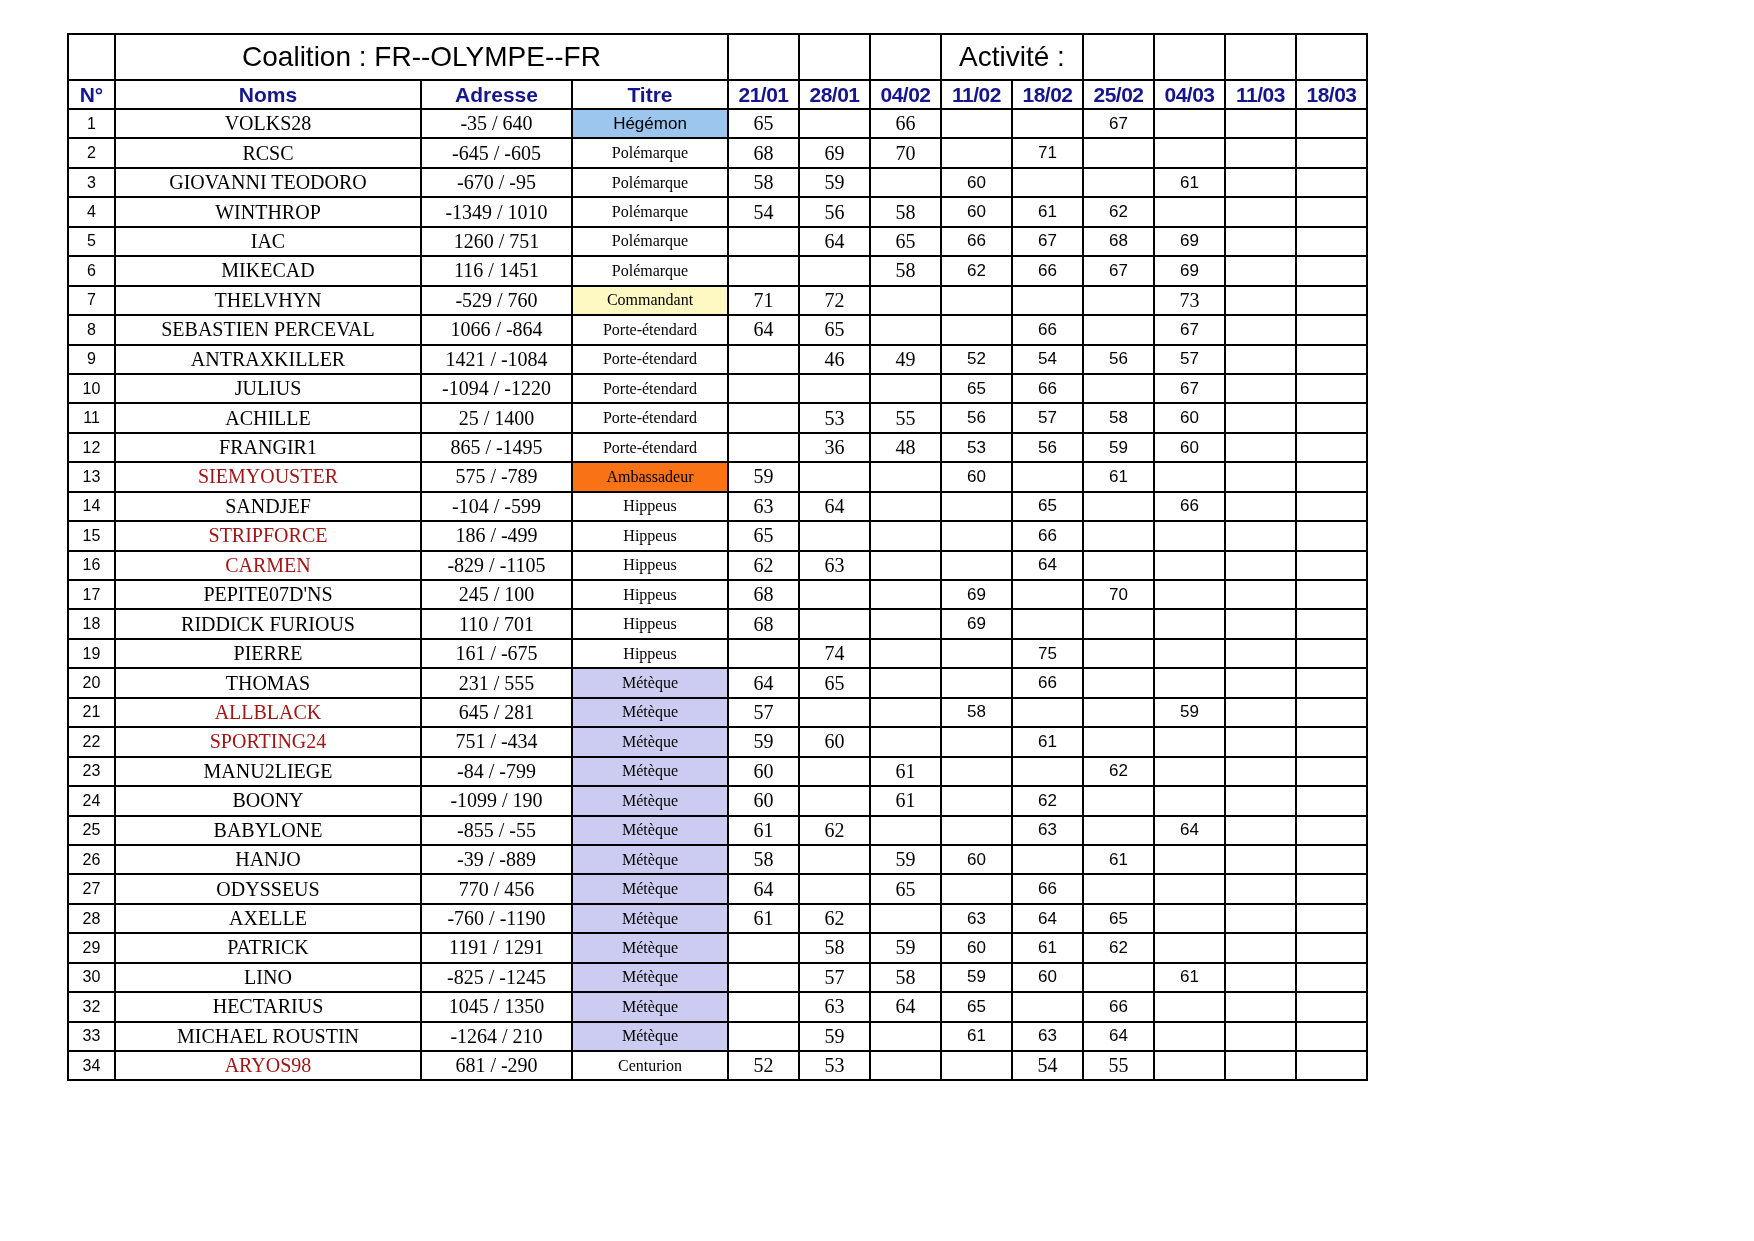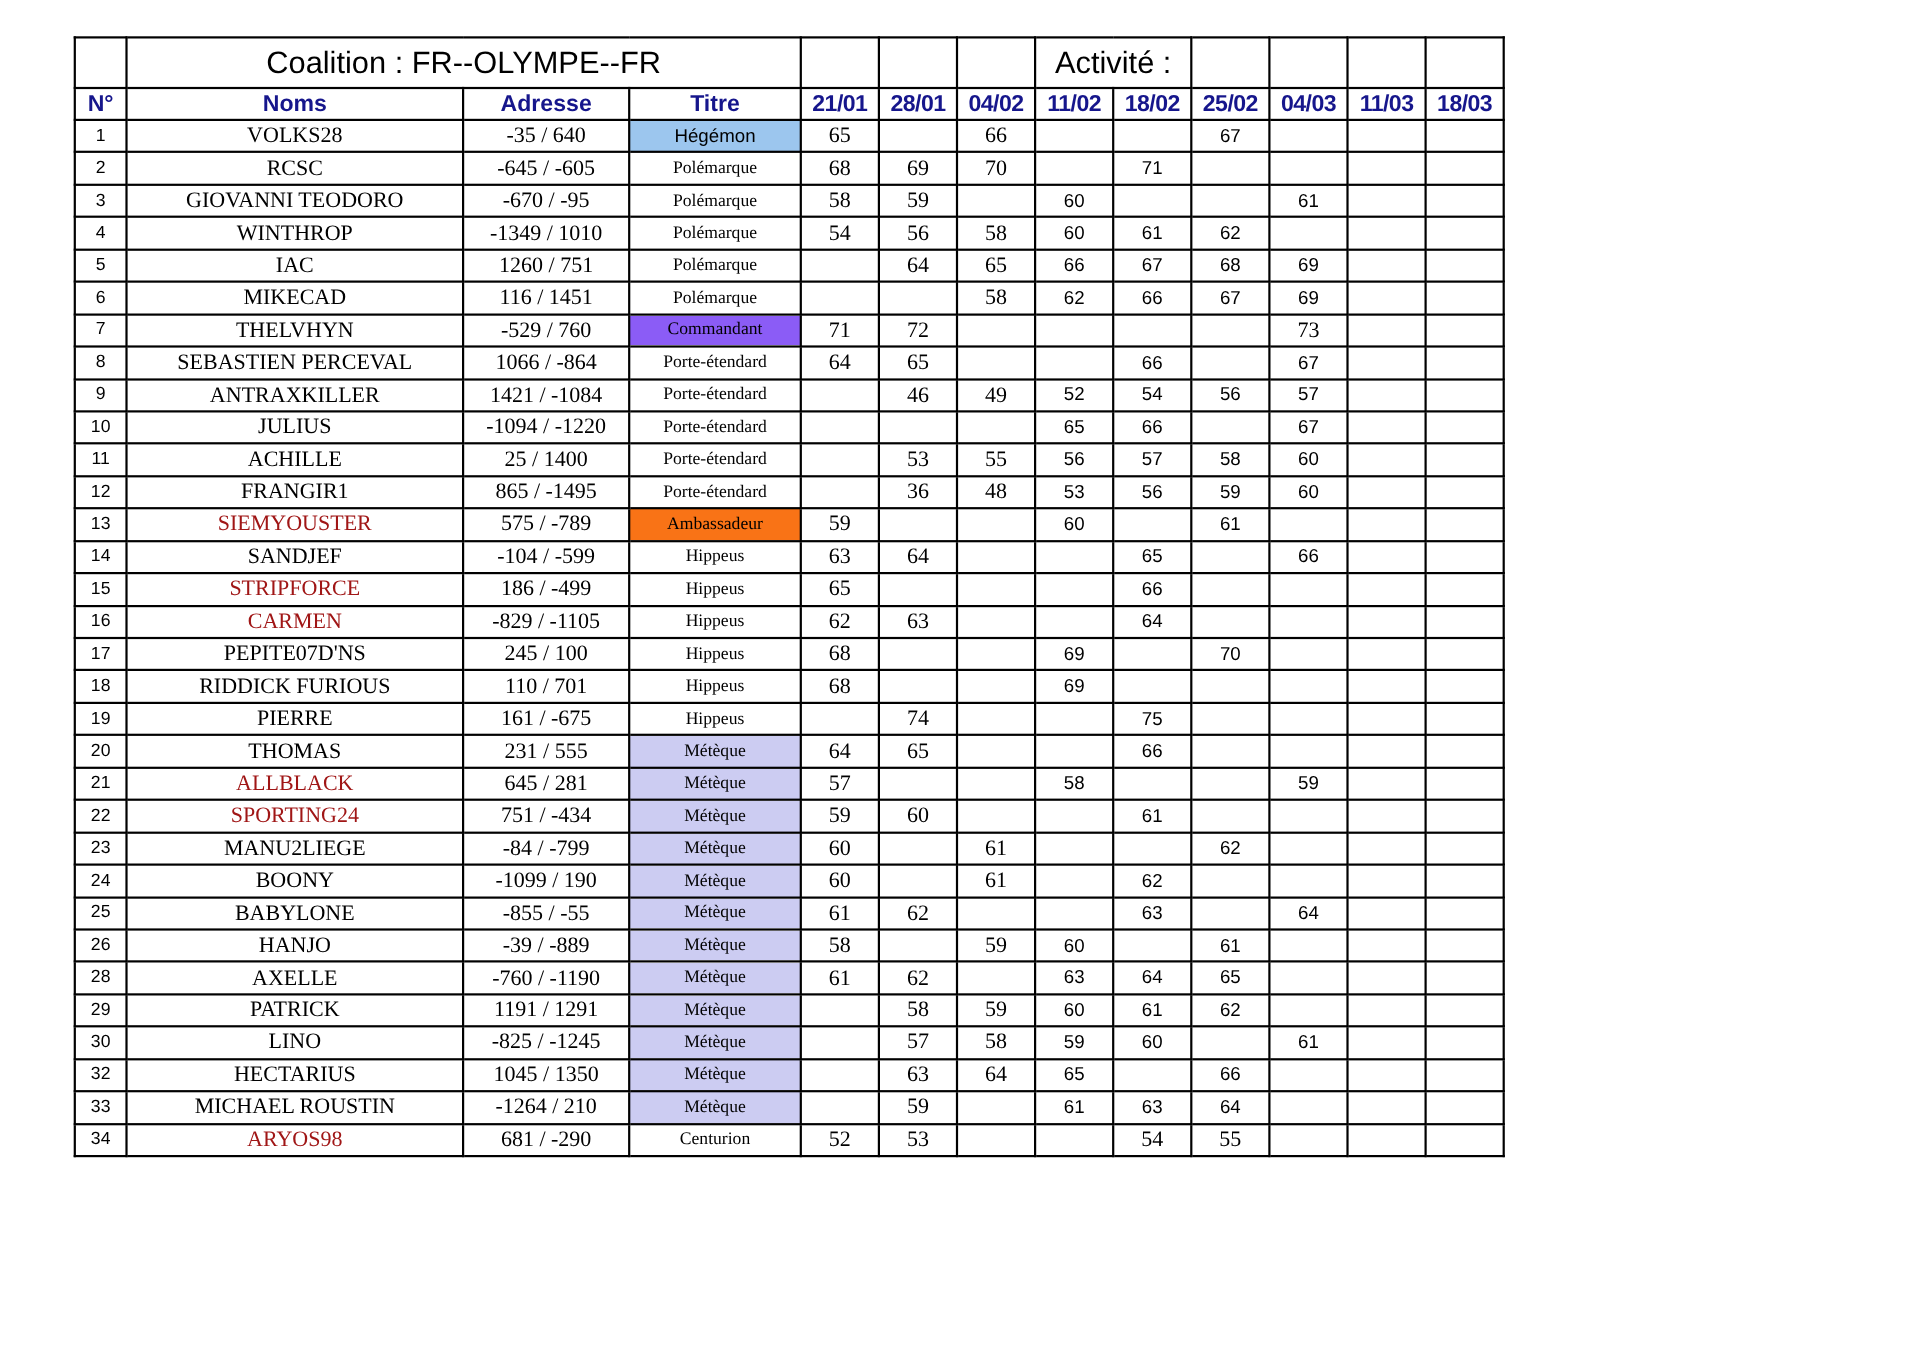--- a/index.html
+++ b/index.html
@@ -175,21 +175,21 @@
           <td class="v-sans">66</td>
           <td class="v-sans">67</td>
           <td class="v-sans">69</td>
           <td class="v-sans"></td>
           <td class="v-sans"></td>
         </tr>
         <tr>
           <td class="num">7</td>
           <td class="name">THELVHYN</td>
           <td class="addr">-529 / 760</td>
-          <td class="title" style="background: #8b5cf6;">Commandant</td>
+          <td class="title" style="background: #fef9c3;">Commandant</td>
           <td class="v-serif">71</td>
           <td class="v-serif">72</td>
           <td class="v-serif"></td>
           <td class="v-sans"></td>
           <td class="v-sans"></td>
           <td class="v-sans"></td>
           <td class="v-serif">73</td>
           <td class="v-sans"></td>
           <td class="v-sans"></td>
         </tr>
@@ -472,20 +472,35 @@
           <td class="v-serif"></td>
           <td class="v-serif">59</td>
           <td class="v-sans">60</td>
           <td class="v-sans"></td>
           <td class="v-sans">61</td>
           <td class="v-sans"></td>
           <td class="v-sans"></td>
           <td class="v-sans"></td>
         </tr>
         <tr>
+          <td class="num">27</td>
+          <td class="name">ODYSSEUS</td>
+          <td class="addr">770 / 456</td>
+          <td class="title" style="background: rgb(204, 204, 242);">Métèque</td>
+          <td class="v-serif">64</td>
+          <td class="v-serif"></td>
+          <td class="v-serif">65</td>
+          <td class="v-sans"></td>
+          <td class="v-sans">66</td>
+          <td class="v-sans"></td>
+          <td class="v-sans"></td>
+          <td class="v-sans"></td>
+          <td class="v-sans"></td>
+        </tr>
+        <tr>
           <td class="num">28</td>
           <td class="name">AXELLE</td>
           <td class="addr">-760 / -1190</td>
           <td class="title" style="background: rgb(204, 204, 242);">Métèque</td>
           <td class="v-serif">61</td>
           <td class="v-serif">62</td>
           <td class="v-serif"></td>
           <td class="v-sans">63</td>
           <td class="v-sans">64</td>
           <td class="v-sans">65</td>

